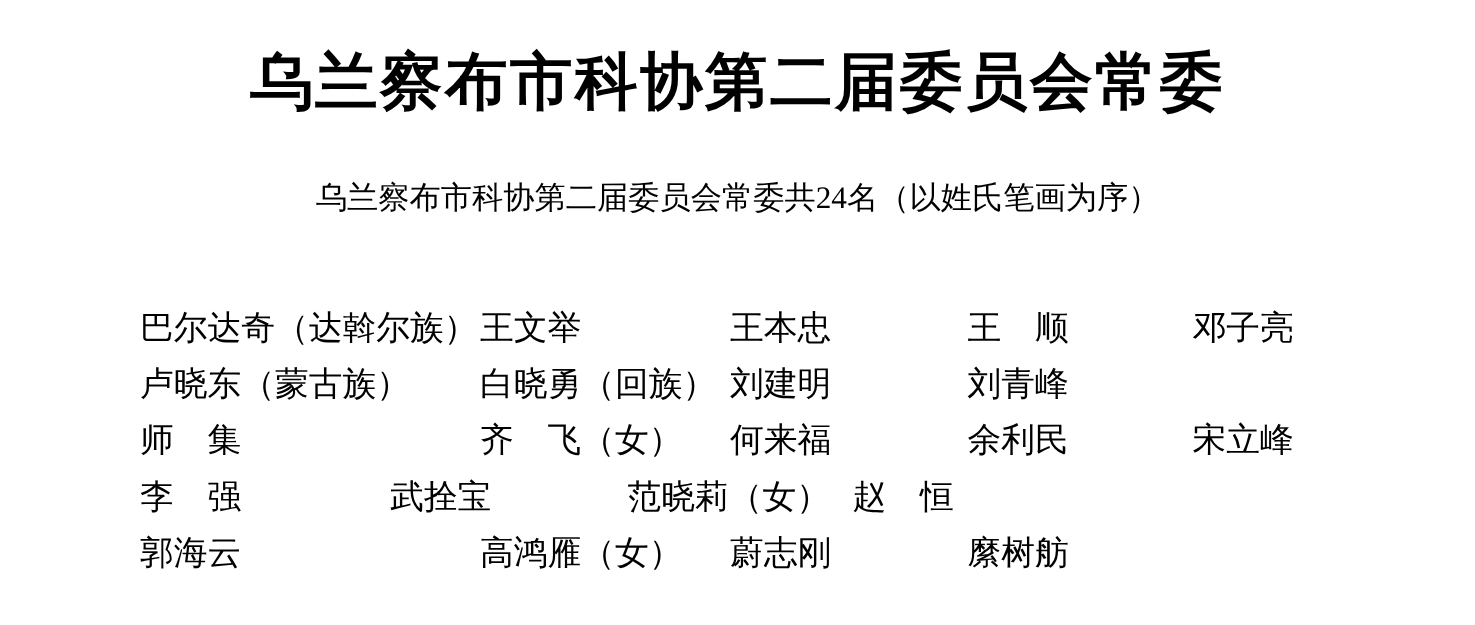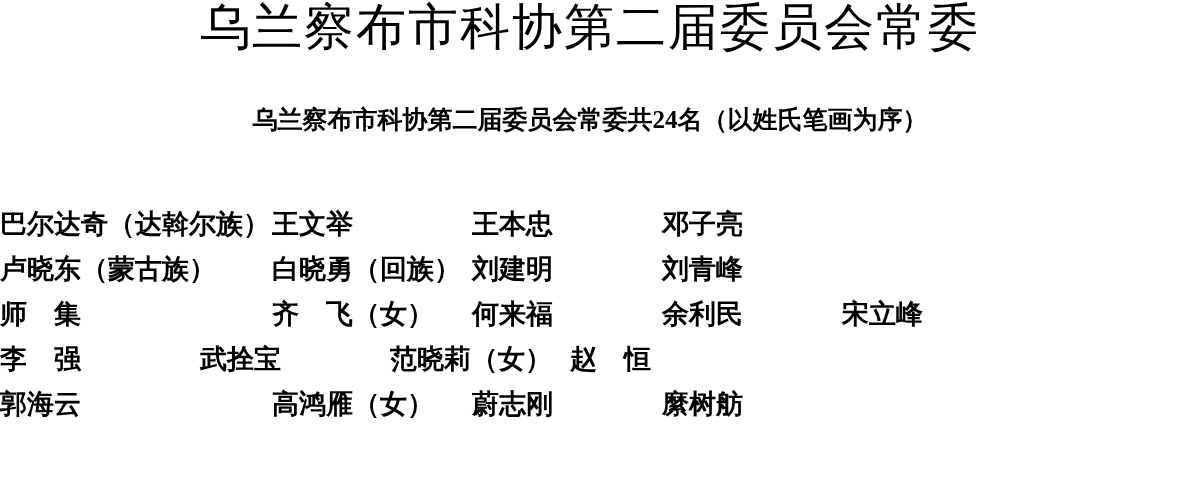--- a/index.html
+++ b/index.html
@@ -16,38 +16,39 @@
   }
   .page {
     position: relative;
     width: 1180px;
     height: 500px;
     background: #ffffff;
   }
   .title {
     text-align: center;
     font-family: "Liberation Serif", "DejaVu Serif", serif;
-    font-weight: normal;
+    font-weight: bold;
     font-size: 50px;
     letter-spacing: 2px;
     line-height: 1.1;
+    margin-top: 38px;
     white-space: nowrap;
   }
   .subtitle {
     text-align: center;
     font-family: "Liberation Serif", "DejaVu Serif", serif;
     font-size: 25px;
-    font-weight: bold;
+    font-weight: normal;
     margin-top: 48px;
     white-space: nowrap;
   }
   .roster {
     margin-top: 26px;
+    padding-left: 112px;
     padding-right: 60px;
-    font-weight: bold;
   }
   .roster-row {
     display: flex;
     align-items: baseline;
     height: 45px;
     font-size: 27px;
     line-height: 45px;
     white-space: nowrap;
   }
   .cell {
@@ -68,20 +69,21 @@
   <div class="title">乌兰察布市科协第二届委员会常委</div>
 
   <div class="subtitle">乌兰察布市科协第二届委员会常委共24名（以姓氏笔画为序）</div>
 
   <div class="roster">
 
     <div class="roster-row">
       <span class="cell c1">巴尔达奇（达斡尔族）</span>
       <span class="cell c2">王文举</span>
       <span class="cell c3">王本忠</span>
+      <span class="cell c4">王　顺</span>
       <span class="cell c5">邓子亮</span>
     </div>
 
     <div class="roster-row">
       <span class="cell c1">卢晓东（蒙古族）</span>
       <span class="cell c2">白晓勇（回族）</span>
       <span class="cell c3">刘建明</span>
       <span class="cell c4">刘青峰</span>
     </div>
 

